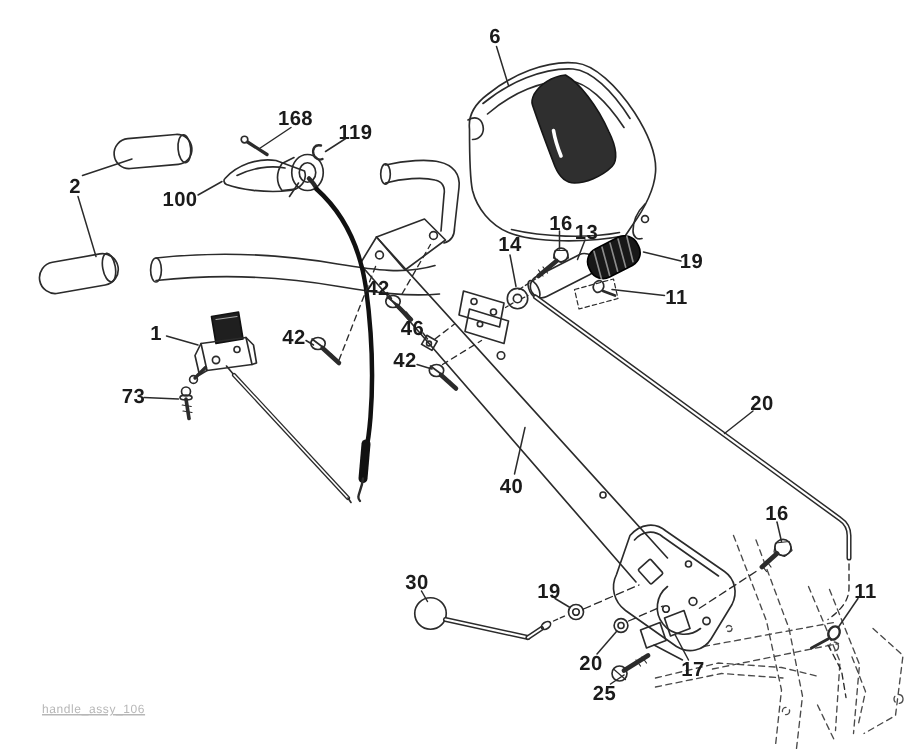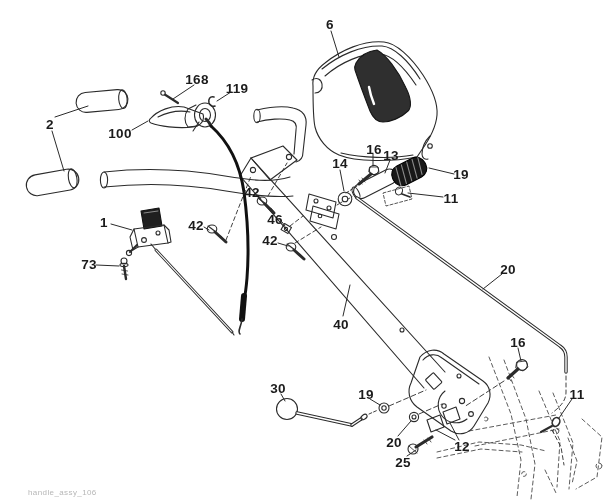--- a/index.html
+++ b/index.html
@@ -8,22 +8,22 @@
     background:#ffffff;font-family:"Liberation Sans",sans-serif;
   }
   .stage{position:absolute;inset:0;}
   svg{position:absolute;left:0;top:0;}
   .callout{
     position:absolute;transform:translate(-50%,-50%);
     font-weight:700;font-size:13.5px;color:#1b1b1b;letter-spacing:.3px;
     white-space:nowrap;user-select:none;
   }
   .watermark{
-    position:absolute;left:28px;top:488px;
-    font-size:8px;color:#b7b7b7;letter-spacing:.4px;
+    position:absolute;left:28px;top:468px;
+    font-size:8px;color:#b7b7b7;letter-spacing:.4px;text-decoration:underline;
   }
 </style>
 </head>
 <body>
 
 <div class="stage">
 
 <svg width="608" height="500" viewBox="0 0 608 500">
   <g fill="none" stroke="#2b2b2b" stroke-width="1.1" stroke-linecap="round" stroke-linejoin="round">
 
@@ -322,18 +322,18 @@
 <span class="callout" style="left:270px;top:240px">42</span>
 <span class="callout" style="left:104px;top:222px">1</span>
 <span class="callout" style="left:89px;top:264px">73</span>
 <span class="callout" style="left:508px;top:269px">20</span>
 <span class="callout" style="left:341px;top:324px">40</span>
 <span class="callout" style="left:518px;top:342px">16</span>
 <span class="callout" style="left:278px;top:388px">30</span>
 <span class="callout" style="left:366px;top:394px">19</span>
 <span class="callout" style="left:577px;top:394px">11</span>
 <span class="callout" style="left:394px;top:442px">20</span>
-<span class="callout" style="left:462px;top:446px">12</span>
+<span class="callout" style="left:462px;top:446px">17</span>
 <span class="callout" style="left:403px;top:462px">25</span>
 
 <div class="watermark">handle_assy_106</div>
 
 </div>
 
 </body></html>

